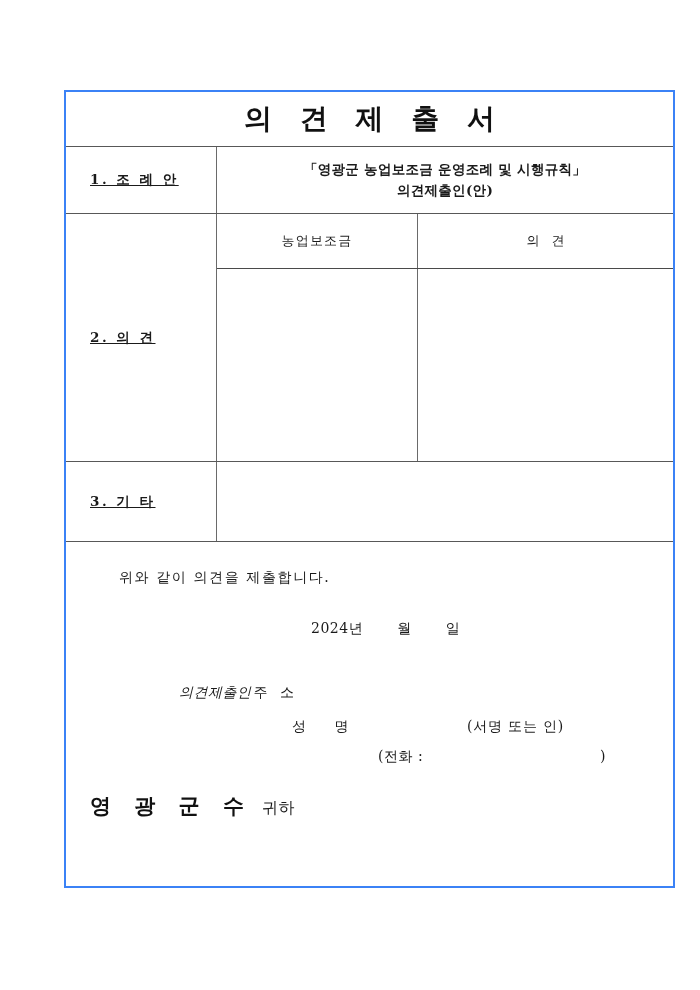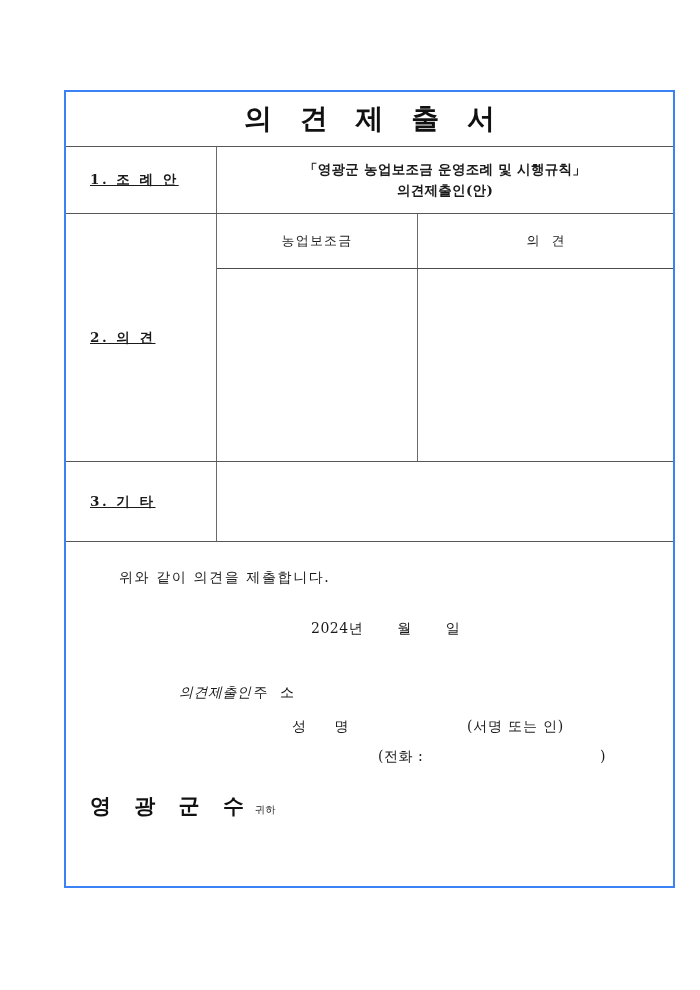--- a/index.html
+++ b/index.html
@@ -221,22 +221,22 @@
   }
   #recipient-name {
     font-family: "DejaVu Sans", "Liberation Sans", sans-serif;
     font-weight: 700;
     font-size: 21px;
     letter-spacing: 8px;
     text-indent: 8px;
     color: #111;
   }
   #recipient-suffix {
-    font-size: 10px;
-    margin-left: 3px;
+    font-size: 16px;
+    margin-left: 10px;
     letter-spacing: 0.5px;
   }
 </style>
 </head>
 <body>
 
 <div id="form-table">
 
   <div class="row cell" id="title-row">
     <div id="doc-title">의 견 제 출 서</div>

